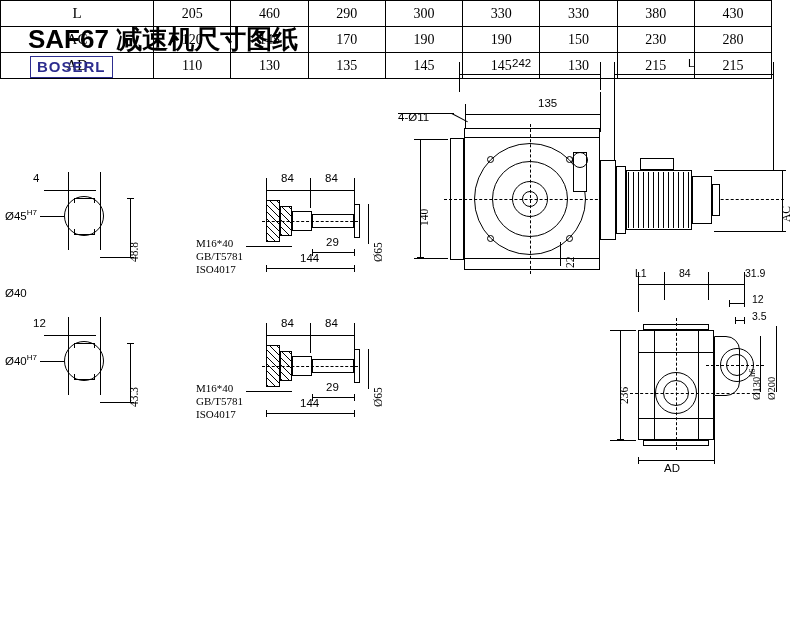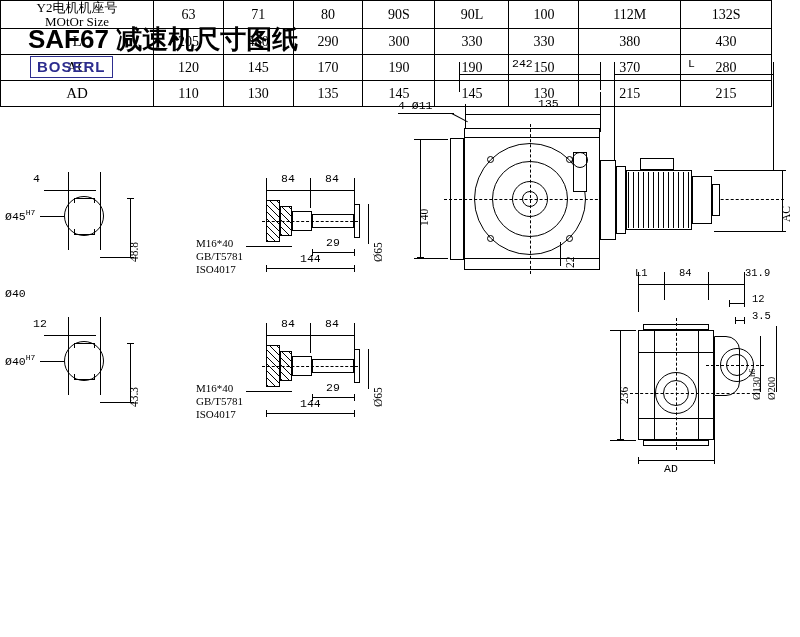--- a/index.html
+++ b/index.html
@@ -39,21 +39,21 @@
   .dash-v{position:absolute;width:0;border-left:1px dashed #000;}
   .box{position:absolute;border:1px solid #000;box-sizing:border-box;}
   .boxf{position:absolute;border:1px solid #000;box-sizing:border-box;background:#fff;}
   .hatch{
     position:absolute;box-sizing:border-box;border:1px solid #000;
     background:
       repeating-linear-gradient(45deg,#000 0 1px,transparent 1px 5px);
   }
   .dim{
     position:absolute;
-    font-family:Liberation Mono, monospace;
+    font-family:Liberation Sans, sans-serif;
     font-size:11.5px;
     white-space:nowrap;
   }
   .dim.small{font-size:10.5px;}
   .dimv{
     position:absolute;
     font-family:"Liberation Serif", serif;
     font-size:11.5px;
     white-space:nowrap;
     transform-origin:0 0;
@@ -263,21 +263,21 @@
   <div class="tick" style="left:773px;top:71px;"></div>
   <div class="dim" style="left:688px;top:57px;">L</div>
 
   <div class="ln vl" style="left:465px;top:104px;height:36px;"></div>
   <div class="ln vl" style="left:600px;top:92px;height:40px;"></div>
   <div class="ln hl" style="left:465px;top:114px;width:135px;"></div>
   <div class="tick" style="left:465px;top:111px;"></div>
   <div class="tick" style="left:600px;top:111px;"></div>
   <div class="dim" style="left:538px;top:97px;">135</div>
 
-  <div class="dim" style="left:398px;top:99px;">4-Ø11</div>
+  <div class="dim" style="left:398px;top:111px;">4-Ø11</div>
   <div class="ln hl" style="left:398px;top:113px;width:56px;"></div>
   <div class="ln" style="left:452px;top:113px;width:18px;height:1px;transform:rotate(28deg);transform-origin:0 0;"></div>
 
   <div class="boxf" style="left:450px;top:138px;width:14px;height:122px;"></div>
   <div class="boxf" style="left:464px;top:128px;width:136px;height:142px;"></div>
 
   <div class="boxf" style="left:464px;top:128px;width:136px;height:10px;"></div>
   <div class="boxf" style="left:464px;top:258px;width:136px;height:12px;"></div>
 
   <div class="circ" style="left:474px;top:143px;width:112px;height:112px;"></div>
@@ -388,54 +388,40 @@
 
   <div class="ln hl" style="left:638px;top:460px;width:76px;"></div>
   <div class="tick" style="left:638px;top:457px;"></div>
   <div class="tick" style="left:714px;top:457px;"></div>
   <div class="ln vl" style="left:714px;top:396px;height:66px;"></div>
   <div class="dim" style="left:664px;top:462px;">AD</div>
 </div>
 
 <table id="tbl">
   <tbody>
-      <tr>
-    <td class="hdr">
-      <div>Y2电机机座号</div>
-      <div>MOtOr Size</div>
-    </td>
-    <td>63</td>
-    <td>71</td>
-    <td>80</td>
-    <td>90S</td>
-    <td>90L</td>
-    <td>100</td>
-    <td>112M</td>
-    <td>132S</td>
-  </tr>
   <tr>
     <td class="rowlbl">L</td>
     <td>205</td>
     <td>460</td>
     <td>290</td>
     <td>300</td>
     <td>330</td>
     <td>330</td>
     <td>380</td>
     <td>430</td>
   </tr>
   <tr>
     <td class="rowlbl">AC</td>
     <td>120</td>
     <td>145</td>
     <td>170</td>
     <td>190</td>
     <td>190</td>
     <td>150</td>
-    <td>370</td>
+    <td>230</td>
     <td>280</td>
   </tr>
   <tr>
     <td class="rowlbl">AD</td>
     <td>110</td>
     <td>130</td>
     <td>135</td>
     <td>145</td>
     <td>145</td>
     <td>130</td>

